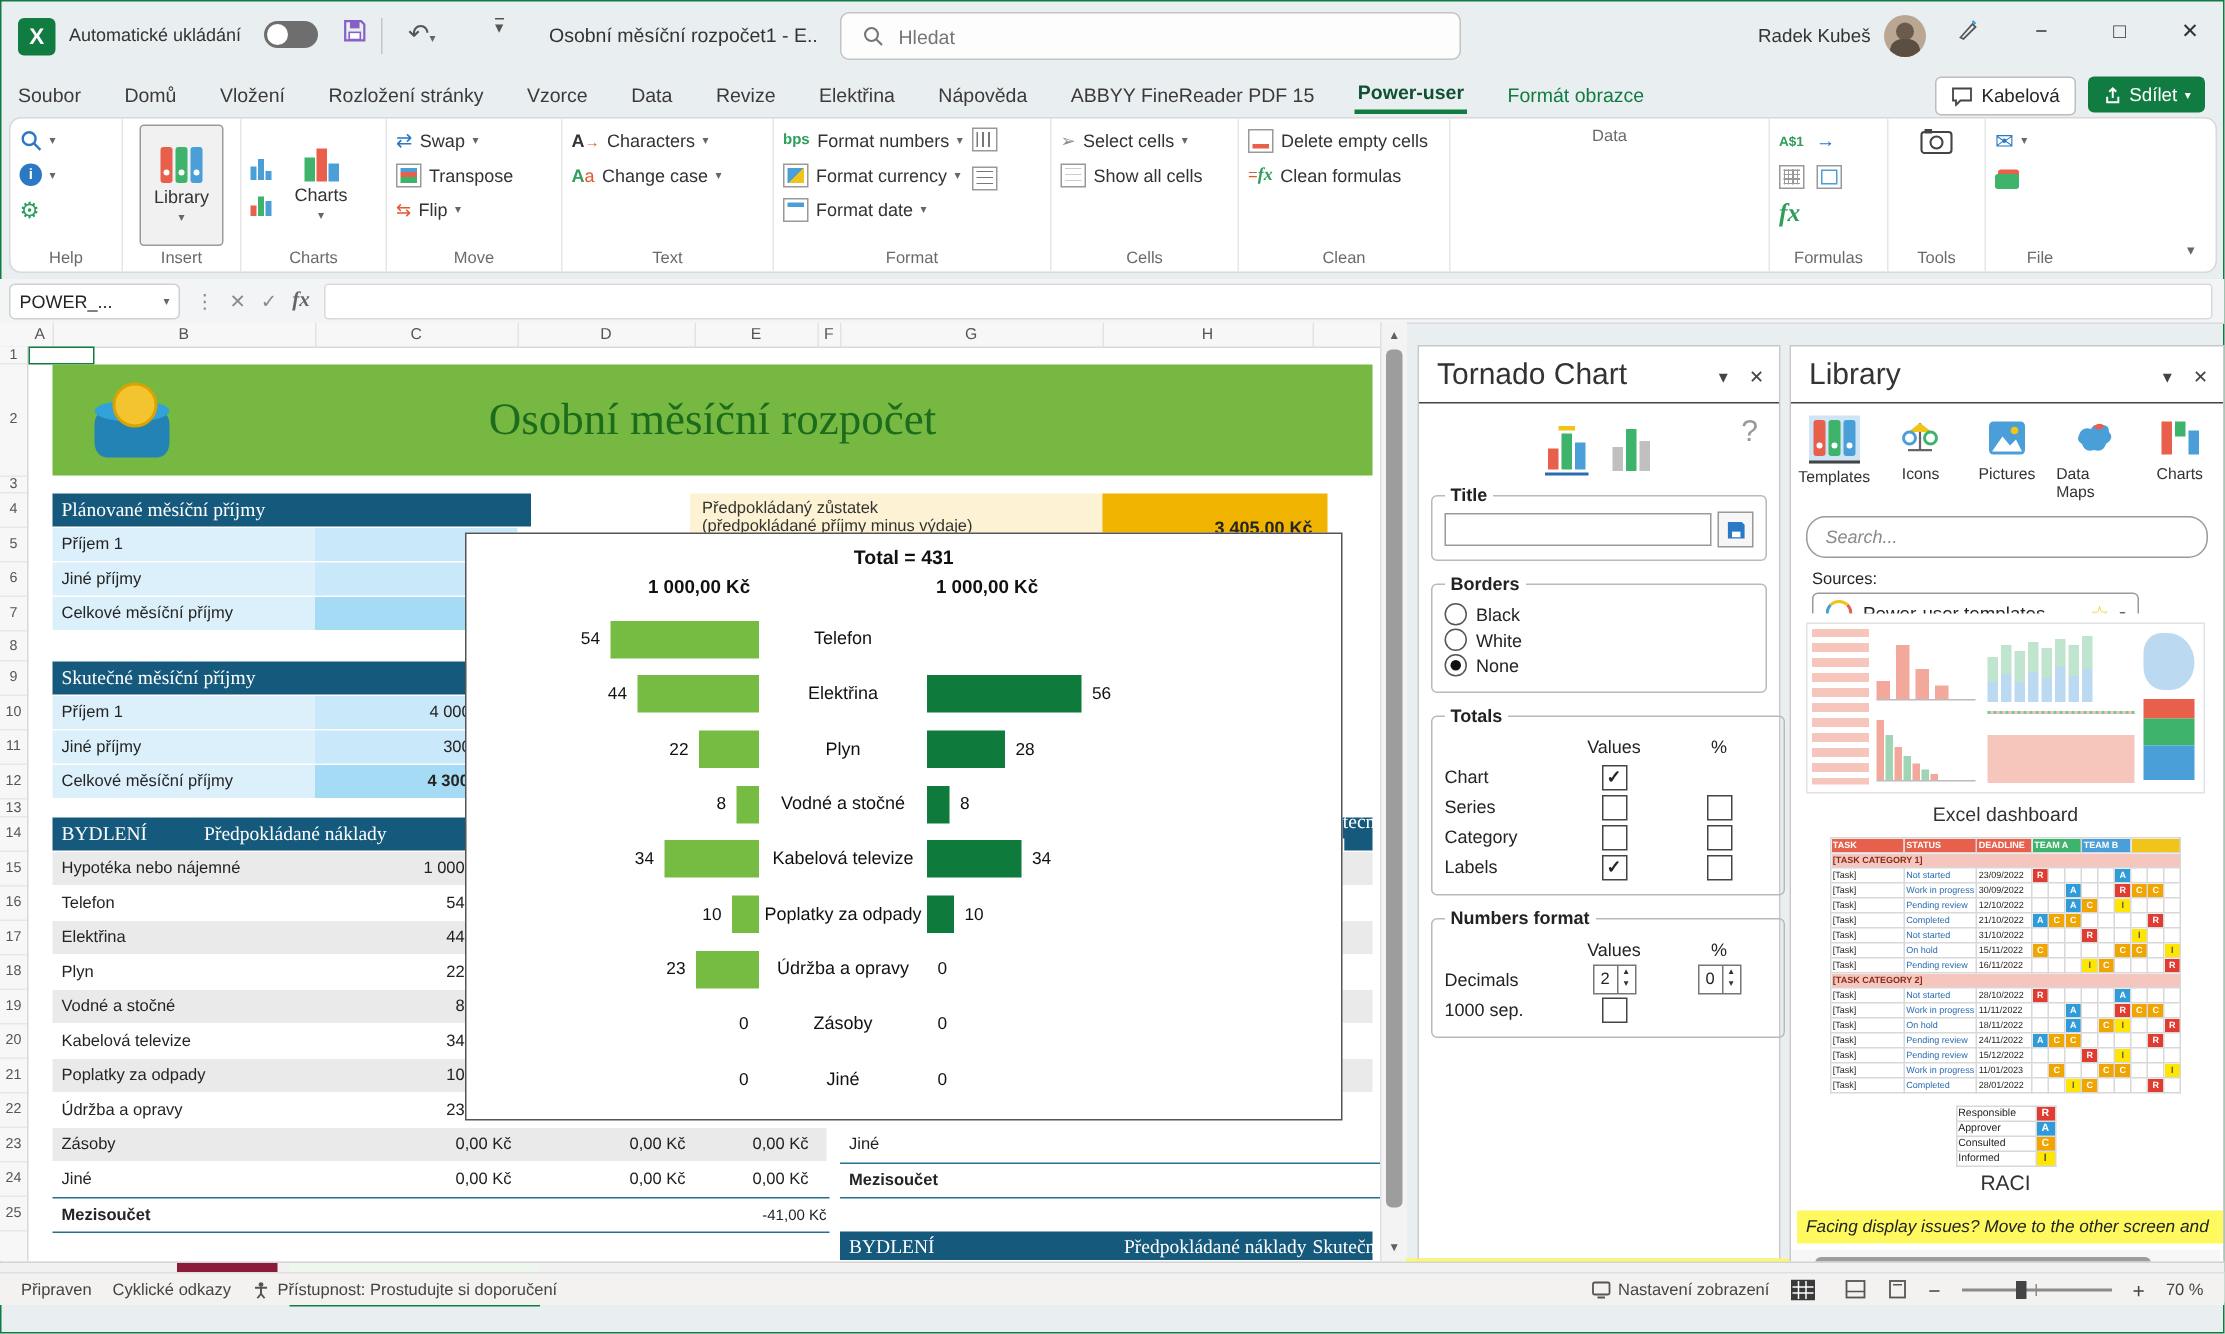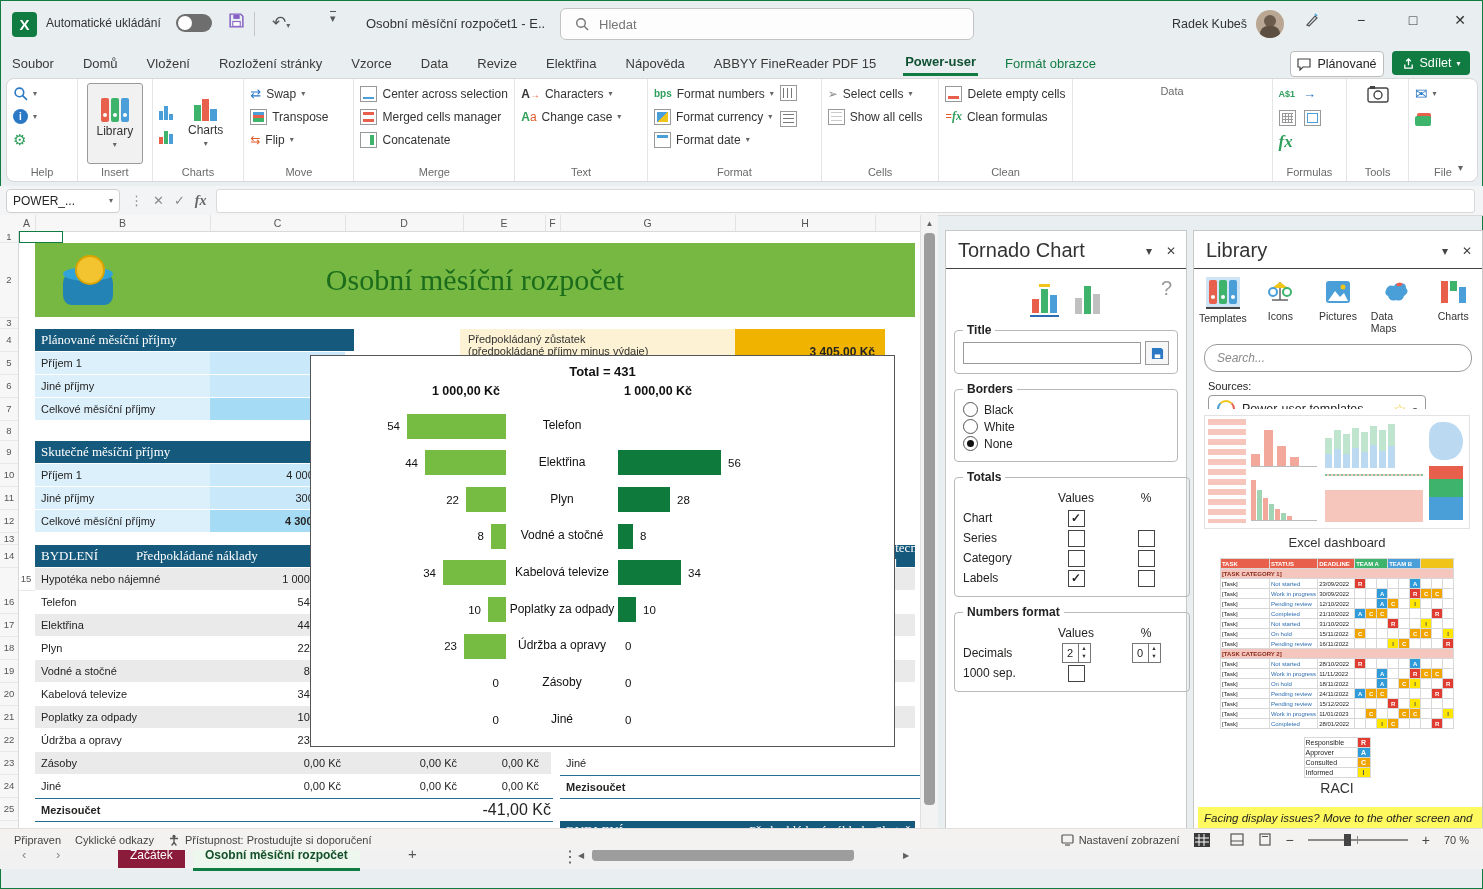--- a/index.html
+++ b/index.html
@@ -131,21 +131,21 @@
   .prevbox{background:#fff;border:1px solid #e2e2e2;margin:6px auto;position:relative}
   .pcaption{text-align:center;font-size:13px;color:#333;margin:2px 0 8px 0}
   .mini{position:absolute}
   .raci-t{border-collapse:collapse;margin:0 auto}
   .raci-t td{border:1px solid #d8d8d8;font-size:6px;height:9px;padding:0 1px;white-space:nowrap;overflow:hidden}
   .rh{color:#fff;font-weight:bold;font-size:6px}
   .lgd td{font-size:7px}
   
   #tabsbar{left:0;top:841px;width:1483px;height:27px;background:#f1f1f1;border-top:1px solid #d4d4d4}
   .stab{position:absolute;top:0;height:26px;display:flex;align-items:center;padding:0 12px;font-size:12px}
-  #statusbar{left:0;top:828px;width:1483px;height:21px;background:#f3f2f1;border-top:1px solid #e1dfdd;
+  #statusbar{left:0;top:848px;width:1483px;height:21px;background:#f3f2f1;border-top:1px solid #e1dfdd;
              display:flex;align-items:center;font-size:11px;color:#444}
   .sb-item{margin-left:14px;display:flex;align-items:center;gap:5px;white-space:nowrap}
 </style>
 </head>
 <body>
 
 <div id="titlebar" class="abs">
   <div class="abs xlogo">X</div>
   <div class="abs autosave-label">Automatické ukládání</div>
   <div class="abs toggle">
@@ -204,21 +204,21 @@
       <span class="mtab">Elektřina</span>
       <span class="mtab">Nápověda</span>
       <span class="mtab">ABBYY FineReader PDF 15</span>
       <span class="mtab active">Power-user</span>
       <span class="mtab ctx">Formát obrazce</span>
     </div>
   <div class="abs comments-btn">
     <svg width="14" height="13" viewBox="0 0 14 13">
         <path d="M1 1 h12 v8 h-7 l-3 3 v-3 h-2 z" fill="none" stroke="#444" stroke-width="1.2"></path>
       </svg>
-    <span>Plánované</span>
+    <span>Kabelová</span>
   </div>
   <div class="abs share-btn">
     <svg width="13" height="13" viewBox="0 0 14 14">
         <path d="M7 9 V2 M4.5 4.5 L7 2 l2.5 2.5" stroke="#fff" stroke-width="1.4" fill="none"></path>
         <path d="M3 8 v4 h8 V8" stroke="#fff" stroke-width="1.4" fill="none"></path>
       </svg>
     <span>Sdílet</span>
     <span class="dd" style="color:#fff">▾</span>
   </div>
 </div>
@@ -307,45 +307,20 @@
         <div class="ritem">
               <span style="font-size:12px"><span class="glyph-o">⇆</span></span>
               <span>Flip</span>
               <span class="dd">▾</span>
             </div>
       </div>
         </div>
       <div class="glabel">Move</div>
     </div>
 
-    <div class="rgroup" style="width:158px">
-      <div class="gbody">
-          <div class="gcol">
-        <div class="ritem">
-              <span class="sq">
-                <i style="border-bottom:2px solid #4a9fd8"></i>
-              </span>
-              <span>Center across selection</span>
-            </div>
-        <div class="ritem">
-              <span class="sq">
-                <i style="border-top:3px solid #e8604c;border-bottom:3px solid #e8604c"></i>
-              </span>
-              <span>Merged cells manager</span>
-            </div>
-        <div class="ritem">
-              <span class="sq">
-                <i style="border-right:4px solid #3db36b"></i>
-              </span>
-              <span>Concatenate</span>
-            </div>
-      </div>
-        </div>
-      <div class="glabel">Merge</div>
-    </div>
 
     <div class="rgroup" style="width:128px">
       <div class="gbody">
           <div class="gcol">
         <div class="ritem">
               <span style="font-weight:bold;font-size:12px">A<span class="glyph-o" style="font-size:10px">→</span></span>
               <span>Characters</span>
               <span class="dd">▾</span>
             </div>
         <div class="ritem">
@@ -522,21 +497,21 @@
       <div class="rowhead" style="top: 121px; height: 22px; line-height: 22px;">5</div>
       <div class="rowhead" style="top: 144px; height: 22px; line-height: 22px;">6</div>
       <div class="rowhead" style="top: 167px; height: 22px; line-height: 22px;">7</div>
       <div class="rowhead" style="top: 190px; height: 19px; line-height: 19px;">8</div>
       <div class="rowhead" style="top: 210px; height: 22px; line-height: 22px;">9</div>
       <div class="rowhead" style="top: 233px; height: 22px; line-height: 22px;">10</div>
       <div class="rowhead" style="top: 256px; height: 22px; line-height: 22px;">11</div>
       <div class="rowhead" style="top: 279px; height: 22px; line-height: 22px;">12</div>
       <div class="rowhead" style="top: 302px; height: 11px; line-height: 11px;">13</div>
       <div class="rowhead" style="top: 314px; height: 22px; line-height: 22px;">14</div>
-      <div class="rowhead" style="top: 337px; height: 22px; line-height: 22px; margin-left: 17px;">15</div>
+      <div class="rowhead" style="top: 337px; height: 22px; line-height: 22px;">15</div>
       <div class="rowhead" style="top: 360px; height: 22px; line-height: 22px;">16</div>
       <div class="rowhead" style="top: 383px; height: 22px; line-height: 22px;">17</div>
       <div class="rowhead" style="top: 406px; height: 22px; line-height: 22px;">18</div>
       <div class="rowhead" style="top: 429px; height: 22px; line-height: 22px;">19</div>
       <div class="rowhead" style="top: 452px; height: 22px; line-height: 22px;">20</div>
       <div class="rowhead" style="top: 475px; height: 22px; line-height: 22px;">21</div>
       <div class="rowhead" style="top: 498px; height: 22px; line-height: 22px;">22</div>
       <div class="rowhead" style="top: 521px; height: 22px; line-height: 22px;">23</div>
       <div class="rowhead" style="top: 544px; height: 22px; line-height: 22px;">24</div>
       <div class="rowhead" style="top: 567px; height: 22px; line-height: 22px;">25</div>
@@ -626,21 +601,21 @@
       <div class="val" style="top: 526px; left: 371px; width: 86px;">0,00 Kč</div>
       <div class="val" style="top: 526px; left: 453px; width: 86px;">0,00 Kč</div>
       <div class="cellrow" style="left: 35px; top: 544px; width: 510px; height: 22px; background: rgb(255, 255, 255); display: flex; align-items: center; padding-left: 6px;">
         <span style="width:170px">Jiné</span>
       </div>
       <div class="val" style="top: 549px; left: 255px; width: 86px;">0,00 Kč</div>
       <div class="val" style="top: 549px; left: 371px; width: 86px;">0,00 Kč</div>
       <div class="val" style="top: 549px; left: 453px; width: 86px;">0,00 Kč</div>
       <div class="cellrow subtl" style="left: 35px; top: 567px; width: 510px; height: 22px; display: flex; align-items: center; justify-content: space-between; padding: 0px 2px 0px 6px; font-weight: bold;">
         <span>Mezisoučet</span>
-        <span style="font-weight:normal;font-size:16px">-41,00 Kč</span>
+        <span style="font-weight:normal;font-size:10px">-41,00 Kč</span>
       </div>
       <div class="cellrow" style="left: 560px; top: 498px; width: 355px; height: 22px; display: flex; align-items: center; padding-left: 6px;">Jiné</div>
       <div class="cellrow" style="left: 560px; top: 521px; width: 355px; height: 22px; display: flex; align-items: center; padding-left: 6px;">Jiné</div>
       <div class="cellrow subtl" style="left: 560px; top: 544px; width: 355px; height: 22px; display: flex; align-items: center; padding-left: 6px; font-weight: bold;">Mezisoučet</div>
       <div class="cellrow thead" style="left: 560px; top: 590px; width: 355px; height: 19px;">
         <span style="padding-left:6px;flex:1">BYDLENÍ</span>
         <span>Předpokládané náklady</span>
         <span style="width:40px;margin-left:4px">Skutečn</span>
       </div>
     </div>

